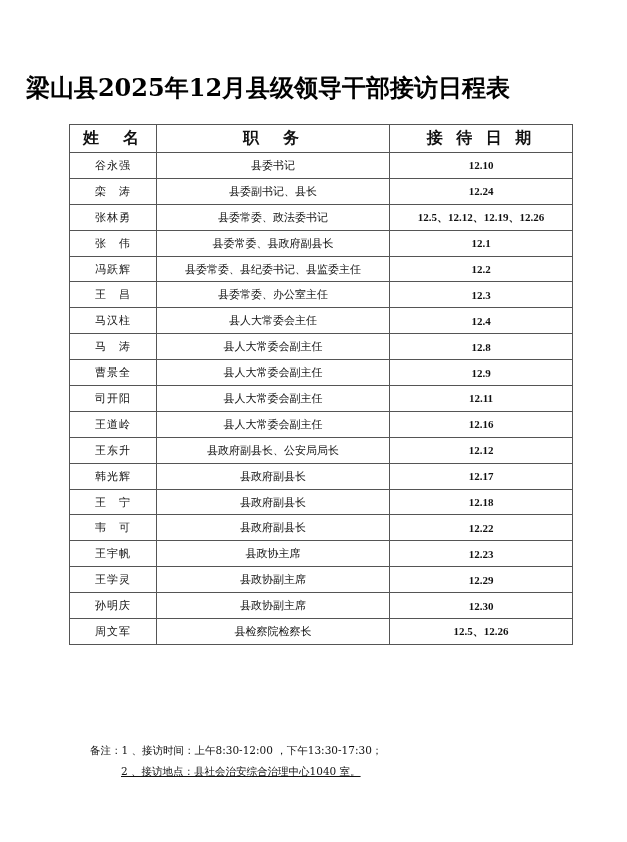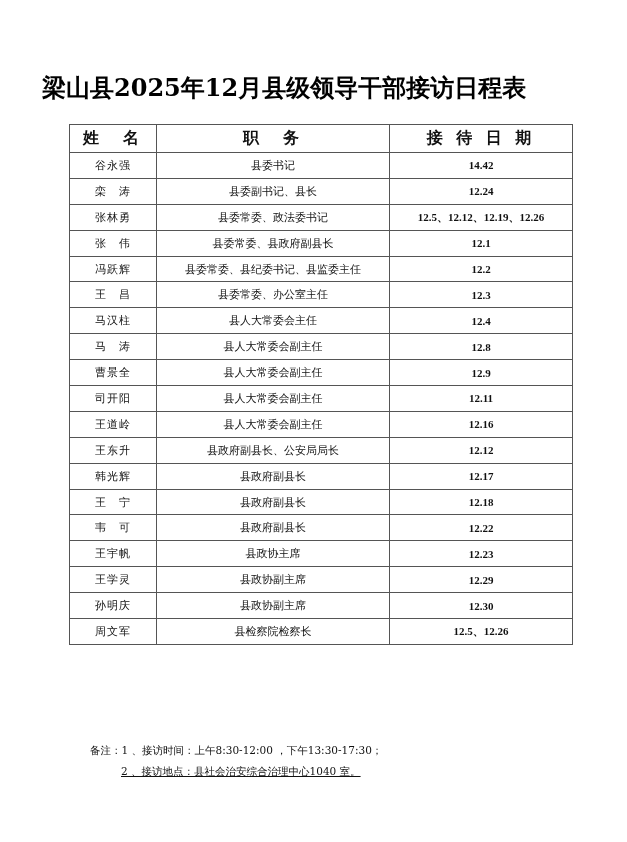--- a/index.html
+++ b/index.html
@@ -1,19 +1,19 @@
 <!DOCTYPE html>
 <html><head>
 <meta charset="utf-8">
 <style>
   html, body { margin: 0; padding: 0; background: #ffffff; }
   body { width: 627px; height: 842px; position: relative; overflow: hidden;
          font-family: "DejaVu Serif", "Liberation Serif", serif; color: #111; }
-  .title { position: absolute; top: 72px; left: 0; width: 536px; text-align: left;
-           font-size: 24px; font-weight: bold; letter-spacing: 0px; color: #000; margin-left: 42px; }
+  .title { position: absolute; top: 72px; left: 0; width: 536px; text-align: center;
+           font-size: 24px; font-weight: bold; letter-spacing: 0px; color: #000; }
   table.sched { position: absolute; top: 124px; left: 69px; width: 503px;
                 border-collapse: collapse; table-layout: fixed; }
   table.sched th, table.sched td { border: 1px solid #555; text-align: center;
                 vertical-align: middle; padding: 0; overflow: hidden; white-space: nowrap; }
   table.sched th { height: 27px; font-size: 16px; font-weight: bold; letter-spacing: 4px; }
   table.sched td { height: 24.9px; font-size: 11px; }
   td.name { letter-spacing: 1px; }
   td.date { font-family: "Liberation Serif", serif; font-weight: bold; font-size: 11.5px; }
   col.c1 { width: 87px; } col.c2 { width: 233px; } col.c3 { width: 183px; }
   .notes { position: absolute; left: 90px; top: 740px; font-size: 10.5px; line-height: 21px; }
@@ -34,21 +34,21 @@
     <tr>
       <th>姓　名</th>
       <th>职　务</th>
       <th>接 待 日 期</th>
     </tr>
   </thead>
   <tbody id="rows">
       <tr>
         <td class="name">谷永强</td>
         <td class="position">县委书记</td>
-        <td class="date">14.42</td>
+        <td class="date">12.10</td>
       </tr>
       <tr>
         <td class="name">栾　涛</td>
         <td class="position">县委副书记、县长</td>
         <td class="date">12.24</td>
       </tr>
       <tr>
         <td class="name">张林勇</td>
         <td class="position">县委常委、政法委书记</td>
         <td class="date">12.5、12.12、12.19、12.26</td>

